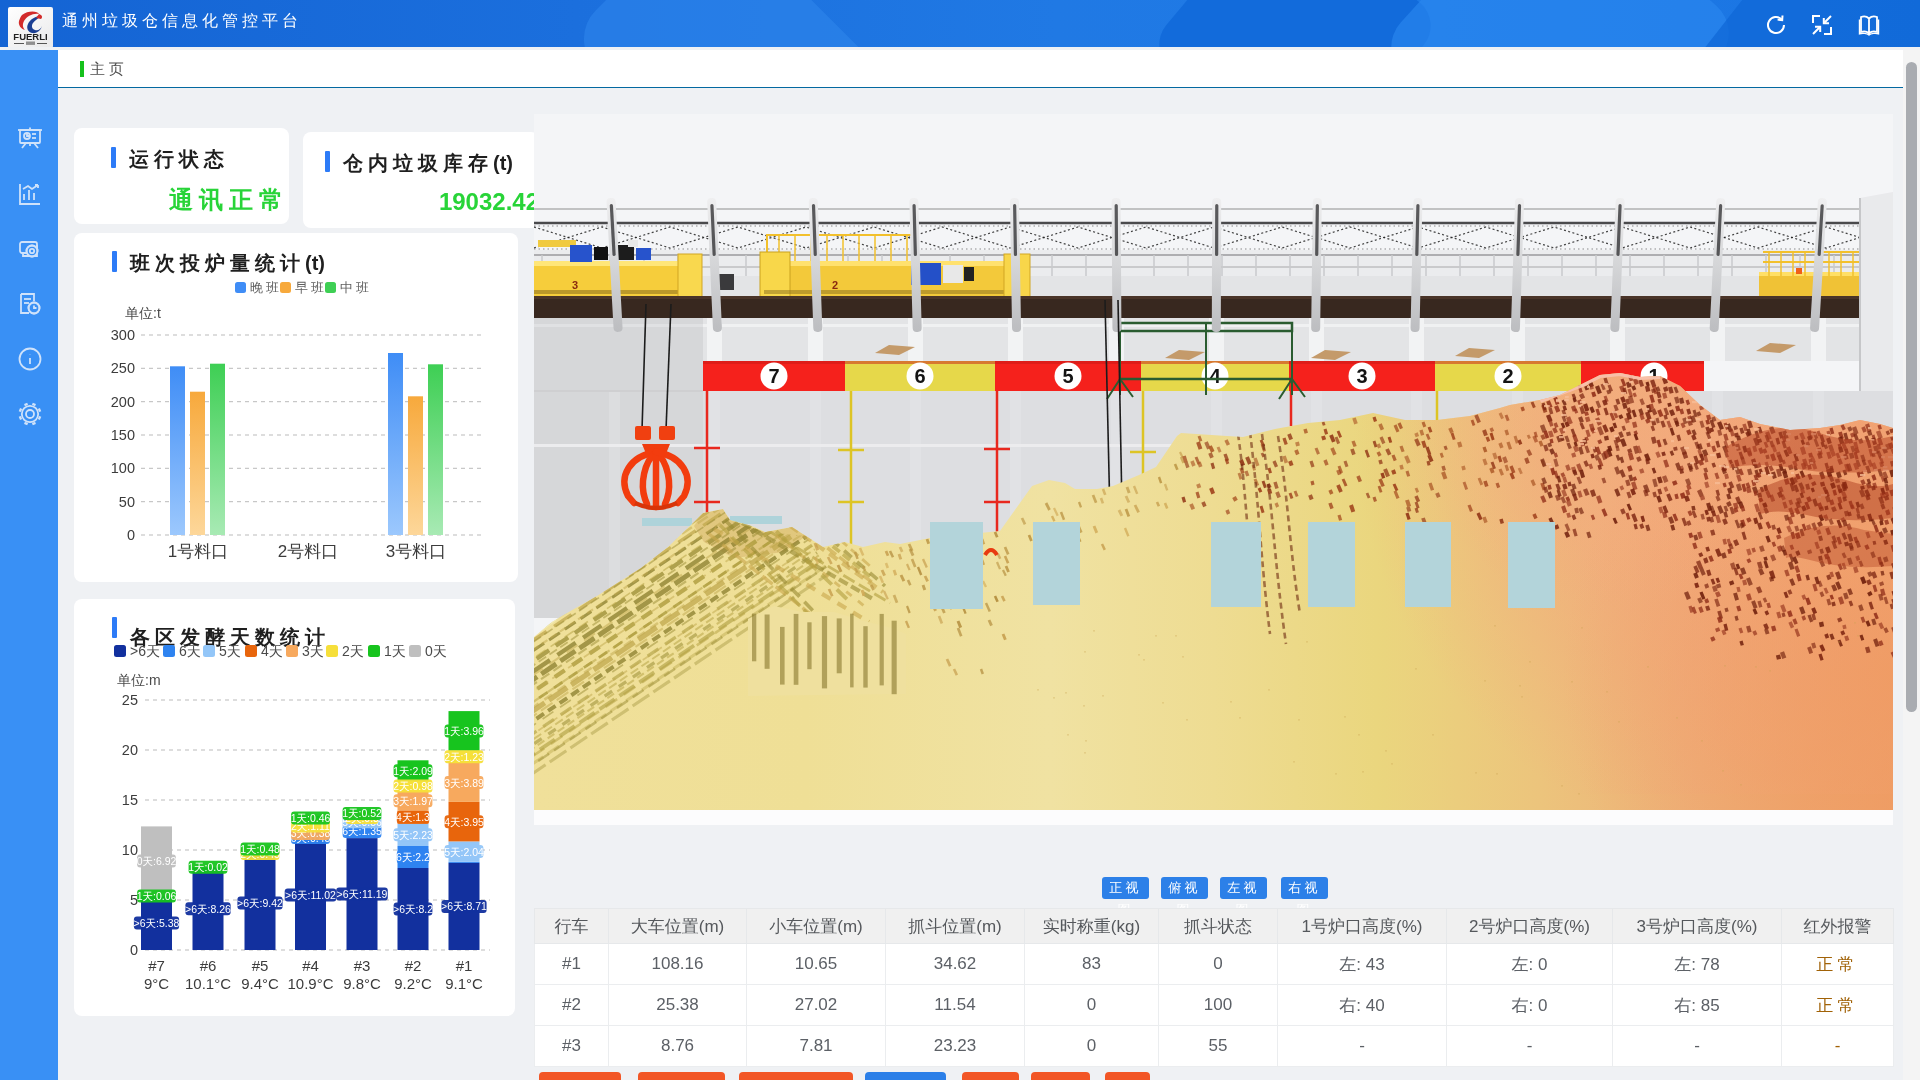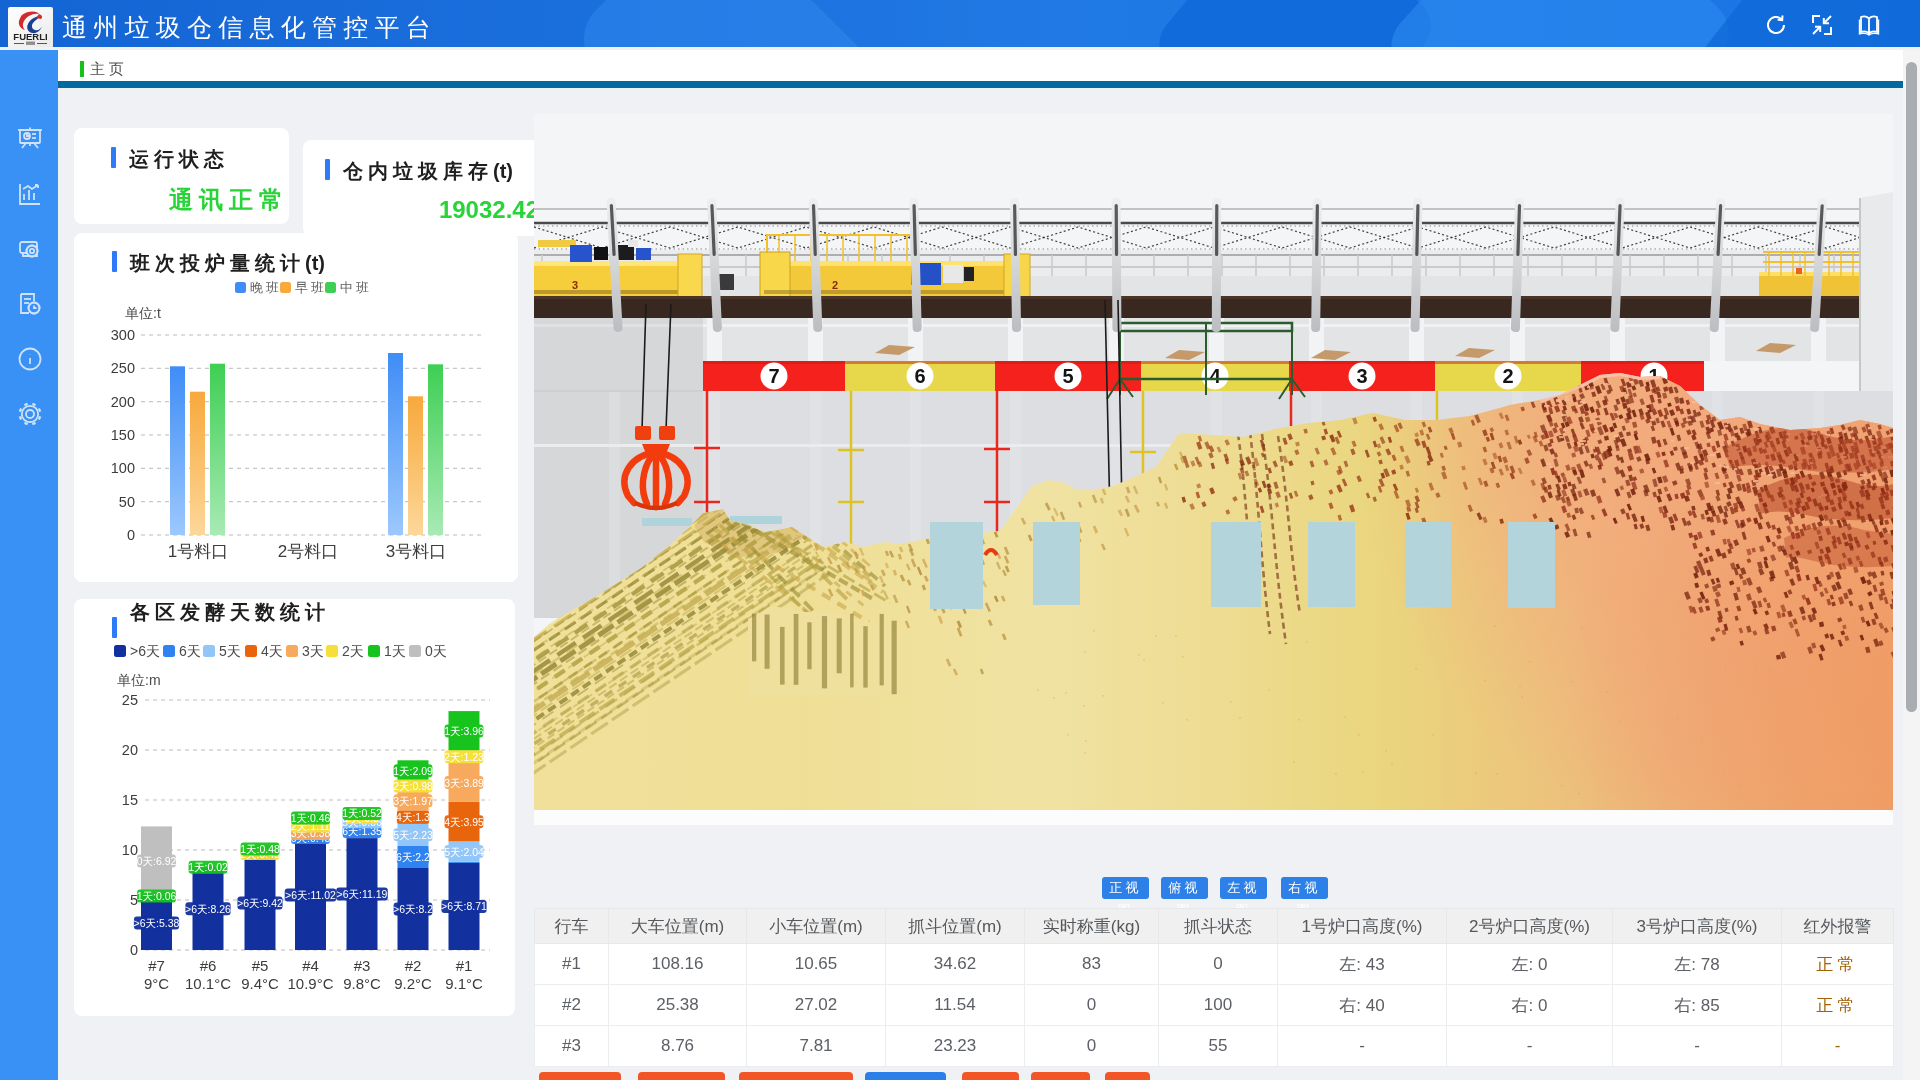--- a/index.html
+++ b/index.html
@@ -6,23 +6,23 @@
   font-family:"Liberation Sans",sans-serif;}
 .cjk{letter-spacing:.25em}
 .abs{position:absolute}
 #hdr{position:absolute;left:0;top:0;width:1920px;height:47px;
   background:linear-gradient(90deg,#1464d4 0%,#1b6fdd 30%,#2079e4 55%,#1e7ae6 75%,#1a74e2 100%);overflow:hidden}
 #hdr .shp1{position:absolute;left:600px;top:-40px;width:260px;height:200px;background:#2f86ec;transform:rotate(45deg);border-radius:40px;opacity:.55}
 #hdr .shp2{position:absolute;left:1190px;top:-70px;width:210px;height:210px;background:#0f68d8;transform:rotate(40deg);border-radius:30px;opacity:.8}
 #hdr .shp3{position:absolute;left:1430px;top:-90px;width:260px;height:260px;background:#2c88f0;transform:rotate(42deg);border-radius:36px;opacity:.6}
 #hdr .shp4{position:absolute;left:1730px;top:-60px;width:200px;height:220px;background:#0e66d6;transform:rotate(38deg);border-radius:30px;opacity:.7}
 #logo{position:absolute;left:8px;top:7px;width:45px;height:41px;background:linear-gradient(145deg,#ffffff,#e9e9ea);border-radius:2px}
-#title{position:absolute;left:62px;top:11px;font-size:25px;color:#fff;font-weight:500}
+#title{position:absolute;left:62px;top:11px;font-size:16px;color:#fff;font-weight:500}
 #side{position:absolute;left:0;top:50px;width:58px;height:1030px;background:#3990f5}
-#crumb{position:absolute;left:58px;top:50px;width:1845px;height:38px;background:#fff;border-bottom:7px solid #0369a1}
+#crumb{position:absolute;left:58px;top:50px;width:1845px;height:38px;background:#fff;border-bottom:1px solid #0369a1}
 #crumb .bar{position:absolute;left:22px;top:11px;width:4px;height:16px;background:#16c11c}
 #crumb .t{position:absolute;left:32px;top:10px;font-size:15px;color:#4d4d4d}
 #sbar{position:absolute;left:1903px;top:50px;width:17px;height:1030px;background:#f4f4f4}
 #sbar .th{position:absolute;left:3px;top:12px;width:11px;height:650px;background:#a9acb1;border-radius:6px}
 .card{position:absolute;background:#fff;border-radius:8px}
 .ctick{position:absolute;width:5px;height:21px;background:#2d7bf7;border-radius:1px}
 .ctitle{position:absolute;font-size:20px;font-weight:bold;color:#1f1f1f}
 .cval{position:absolute;width:100%;text-align:right;font-size:24px;font-weight:bold;color:#28d438}
 table{border-collapse:collapse}
 #tbl{position:absolute;left:534px;top:908px;width:1359px;background:#fff;font-size:17px;color:#5c6066;table-layout:fixed}
@@ -137,21 +137,21 @@
   </div>
 <div id="sbar">
     <div class="th"></div>
   </div>
 
 <div class="card" style="left:74px;top:128px;width:215px;height:96px">
  <div class="ctick" style="left:37px;top:19px"></div>
  <div class="ctitle cjk" style="left:55px;top:18px">运行状态</div>
  <div class="cval cjk" style="left:0;top:56px">通讯正常</div>
 </div>
-<div class="card" style="left:303px;top:140px;width:236px;height:96px">
+<div class="card" style="left:303px;top:132px;width:236px;height:96px">
  <div class="ctick" style="left:22px;top:19px"></div>
  <div class="ctitle" style="left:40px;top:18px"><span class="cjk">仓内垃圾库存</span>(t)</div>
  <div class="cval" style="left:0;top:56px">19032.42</div>
 </div>
 <div class="card" style="left:74px;top:233px;width:444px;height:349px">
     <div class="ctick" style="left:38px;top:18px"></div>
     <div class="ctitle" style="left:56px;top:17px"><span class="cjk">班次投炉量统计</span>(t)</div>
     <svg class="abs" style="left:0;top:0" width="444" height="349" viewBox="0 0 444 349">
       <defs>
         <linearGradient id="gb" x1="0" y1="1" x2="0" y2="0">
@@ -194,21 +194,21 @@
       <rect x="314.0" y="120.0" width="15" height="182.0" fill="url(#gb)"></rect>
       <rect x="334.0" y="163.3" width="15" height="138.7" fill="url(#go)"></rect>
       <rect x="354.0" y="131.3" width="15" height="170.7" fill="url(#gg)"></rect>
       <text x="124" y="324" font-size="17" fill="#3c3c3c" text-anchor="middle">1号料口</text>
       <text x="234" y="324" font-size="17" fill="#3c3c3c" text-anchor="middle">2号料口</text>
       <text x="342" y="324" font-size="17" fill="#3c3c3c" text-anchor="middle">3号料口</text>
     </svg>
   </div>
 <div class="card" style="left:74px;top:599px;width:441px;height:417px">
     <div class="ctick" style="left:38px;top:18px"></div>
-    <div class="ctitle cjk" style="left:56px;top:0">各区发酵天数统计</div>
+    <div class="ctitle cjk" style="left:56px;top:25px">各区发酵天数统计</div>
     <svg class="abs" style="left:0;top:0" width="441" height="417" viewBox="0 0 441 417">
       <rect x="40" y="46" width="12" height="12" rx="2.5" fill="#12309e"></rect>
       <text x="56" y="57" font-size="14" fill="#4a4a4a">&gt;6天</text>
       <rect x="89" y="46" width="12" height="12" rx="2.5" fill="#2e83f0"></rect>
       <text x="105" y="57" font-size="14" fill="#4a4a4a">6天</text>
       <rect x="129" y="46" width="12" height="12" rx="2.5" fill="#93c6f8"></rect>
       <text x="145" y="57" font-size="14" fill="#4a4a4a">5天</text>
       <rect x="171" y="46" width="12" height="12" rx="2.5" fill="#e8650c"></rect>
       <text x="187" y="57" font-size="14" fill="#4a4a4a">4天</text>
       <rect x="212" y="46" width="12" height="12" rx="2.5" fill="#f7a95e"></rect>

